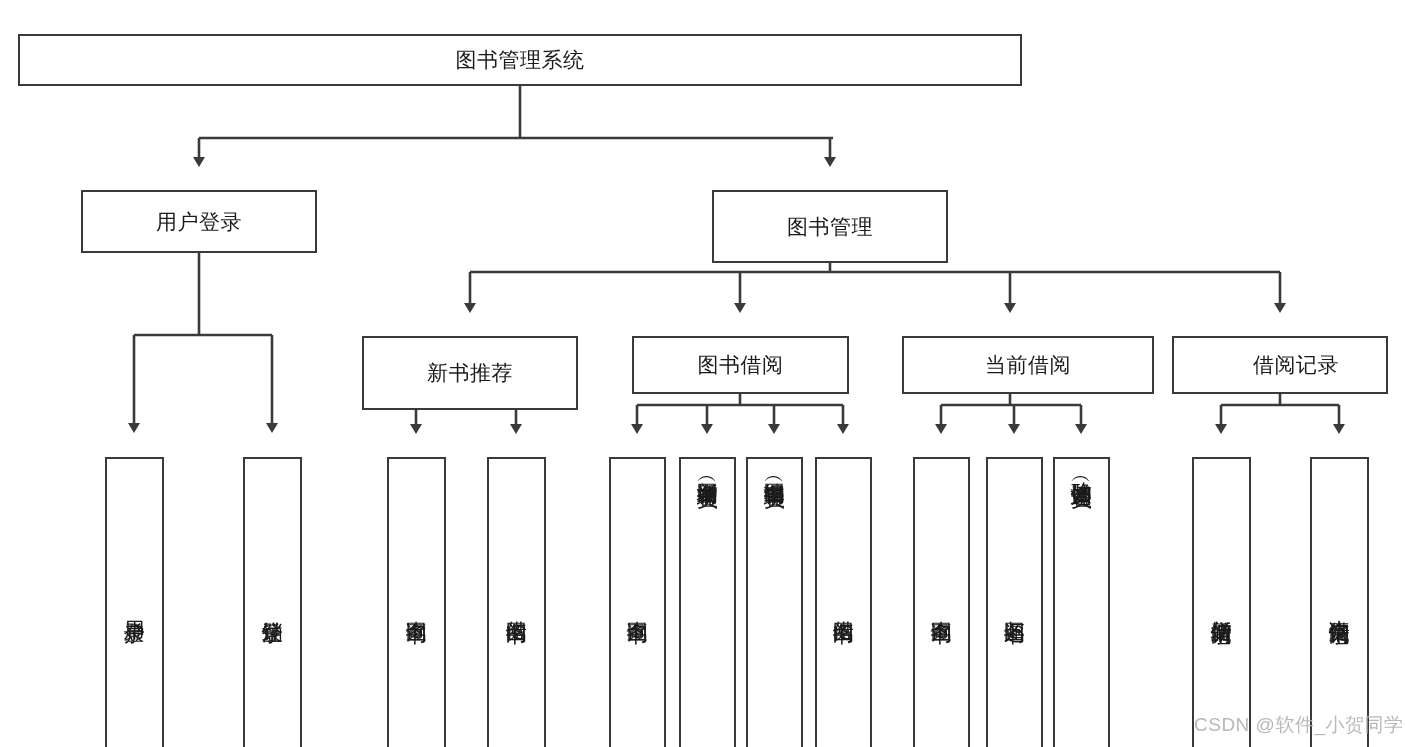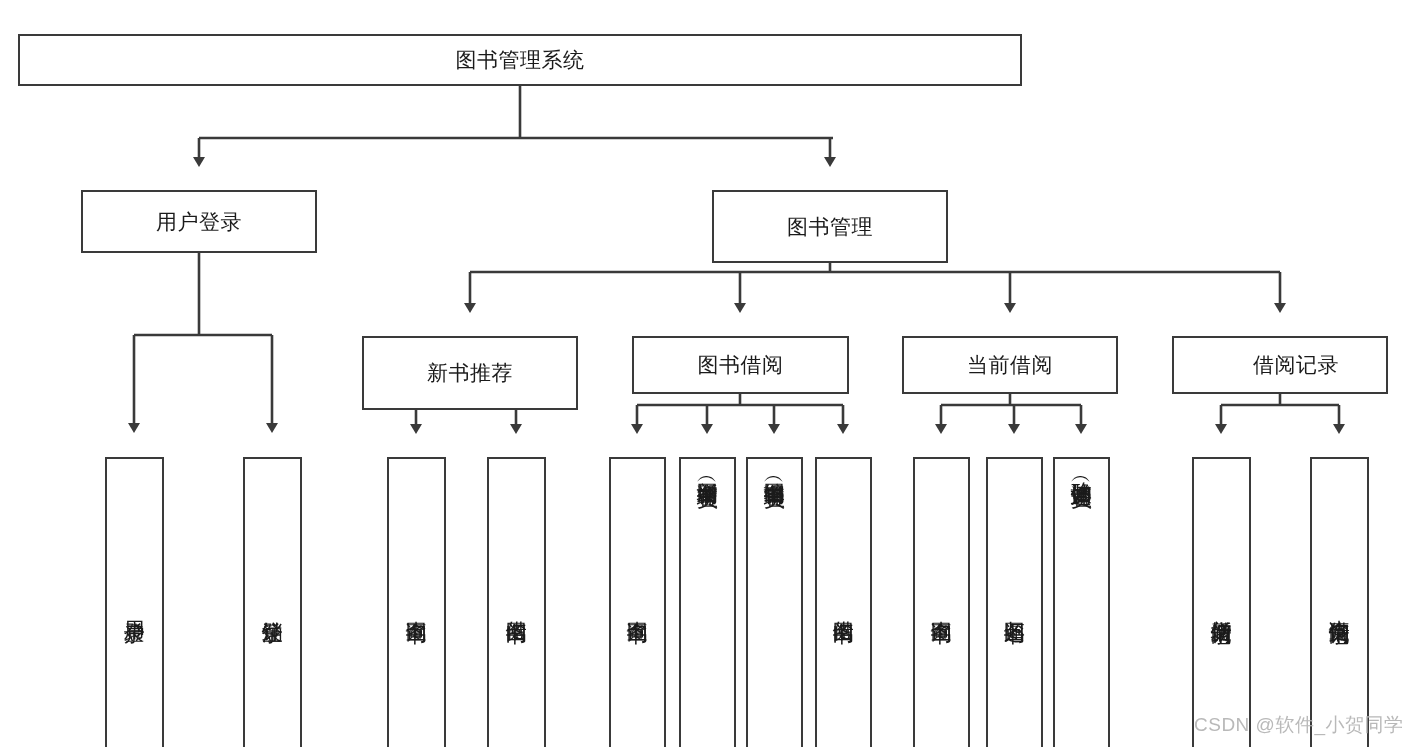--- a/index.html
+++ b/index.html
@@ -136,21 +136,21 @@
   <div class="node horiz" style="left: 712px; top: 170px; width: 236px; height: 73px;">
     <span>图书管理</span>
   </div>
 
   <div class="node horiz" style="left: 362px; top: 316px; width: 216px; height: 74px;">
     <span>新书推荐</span>
   </div>
   <div class="node horiz" style="left: 632px; top: 316px; width: 217px; height: 58px;">
     <span>图书借阅</span>
   </div>
-  <div class="node horiz" style="left: 902px; top: 316px; width: 216px; height: 58px;">
+  <div class="node horiz" style="left: 902px; top: 316px; width: 252px; height: 58px;">
     <span>当前借阅</span>
   </div>
   <div class="node horiz" style="left: 1172px; top: 316px; width: 216px; height: 58px; padding-left: 32px;">
     <span>借阅记录</span>
   </div>
 
   <div class="node vert center" style="left: 105px; top: 437px; width: 59px; height: 298px;">
     <span class="vlabel">用户登录</span>
   </div>
   <div class="node vert center" style="left: 243px; top: 437px; width: 59px; height: 298px;">

